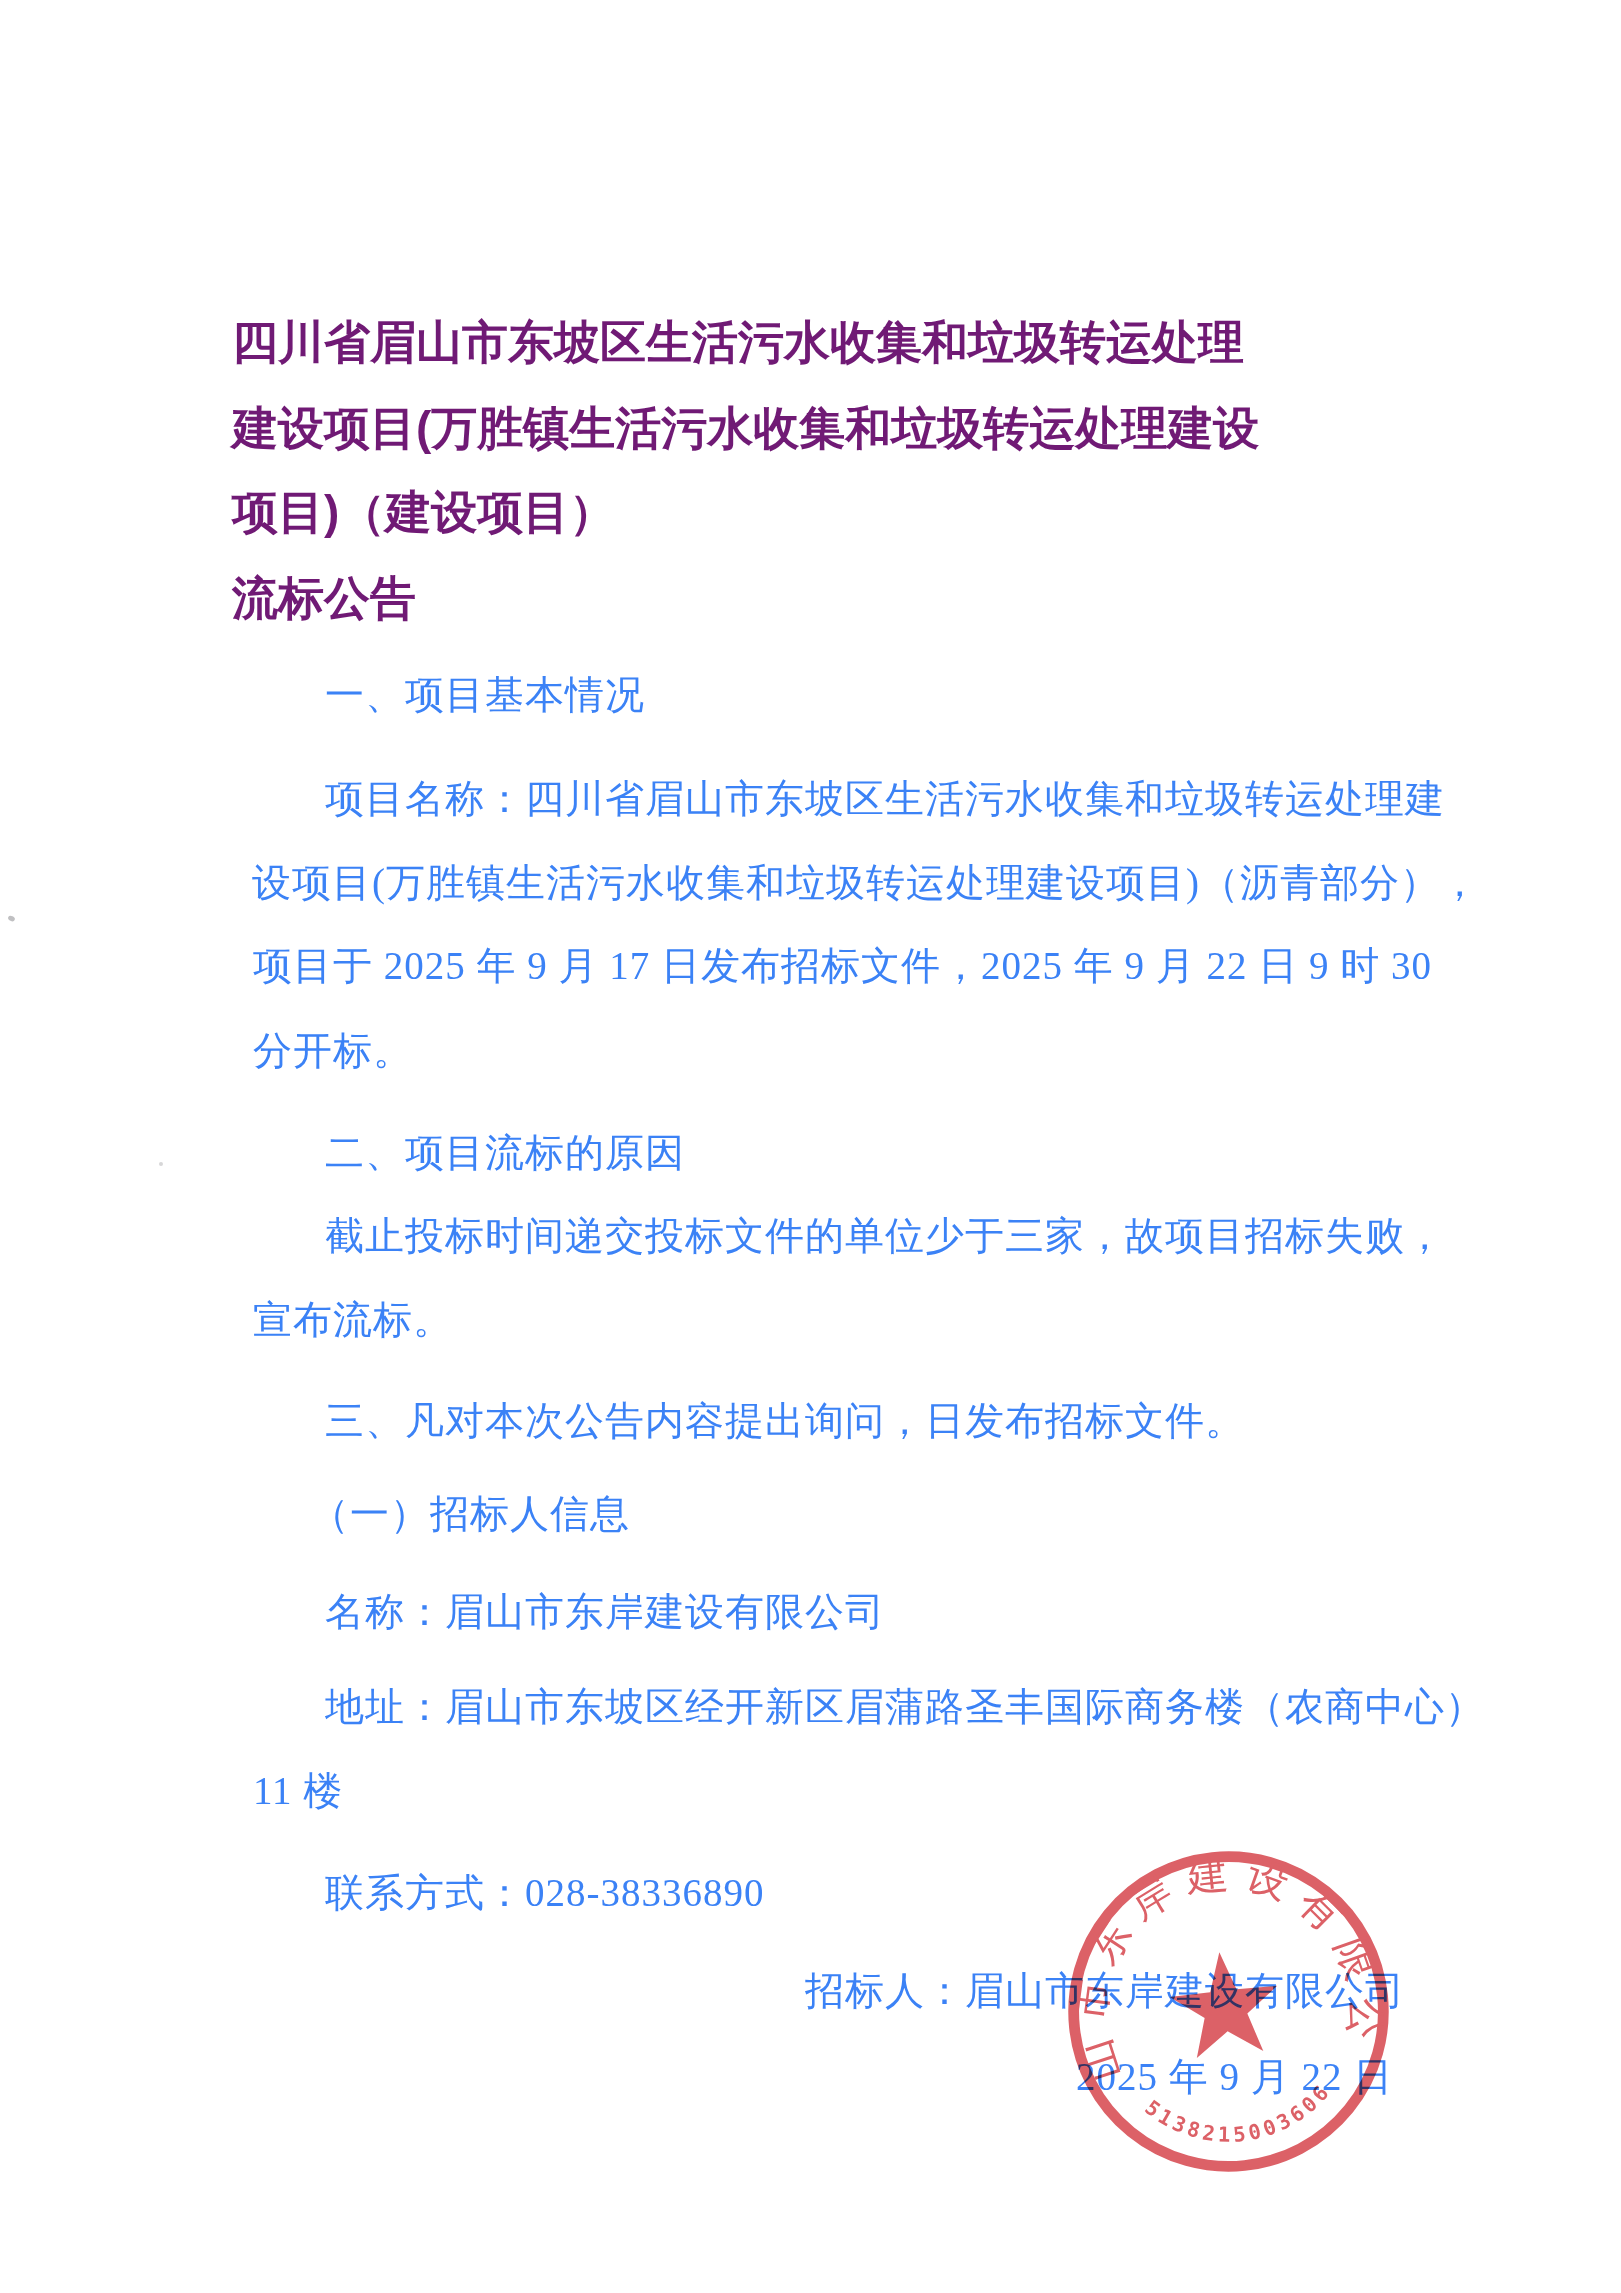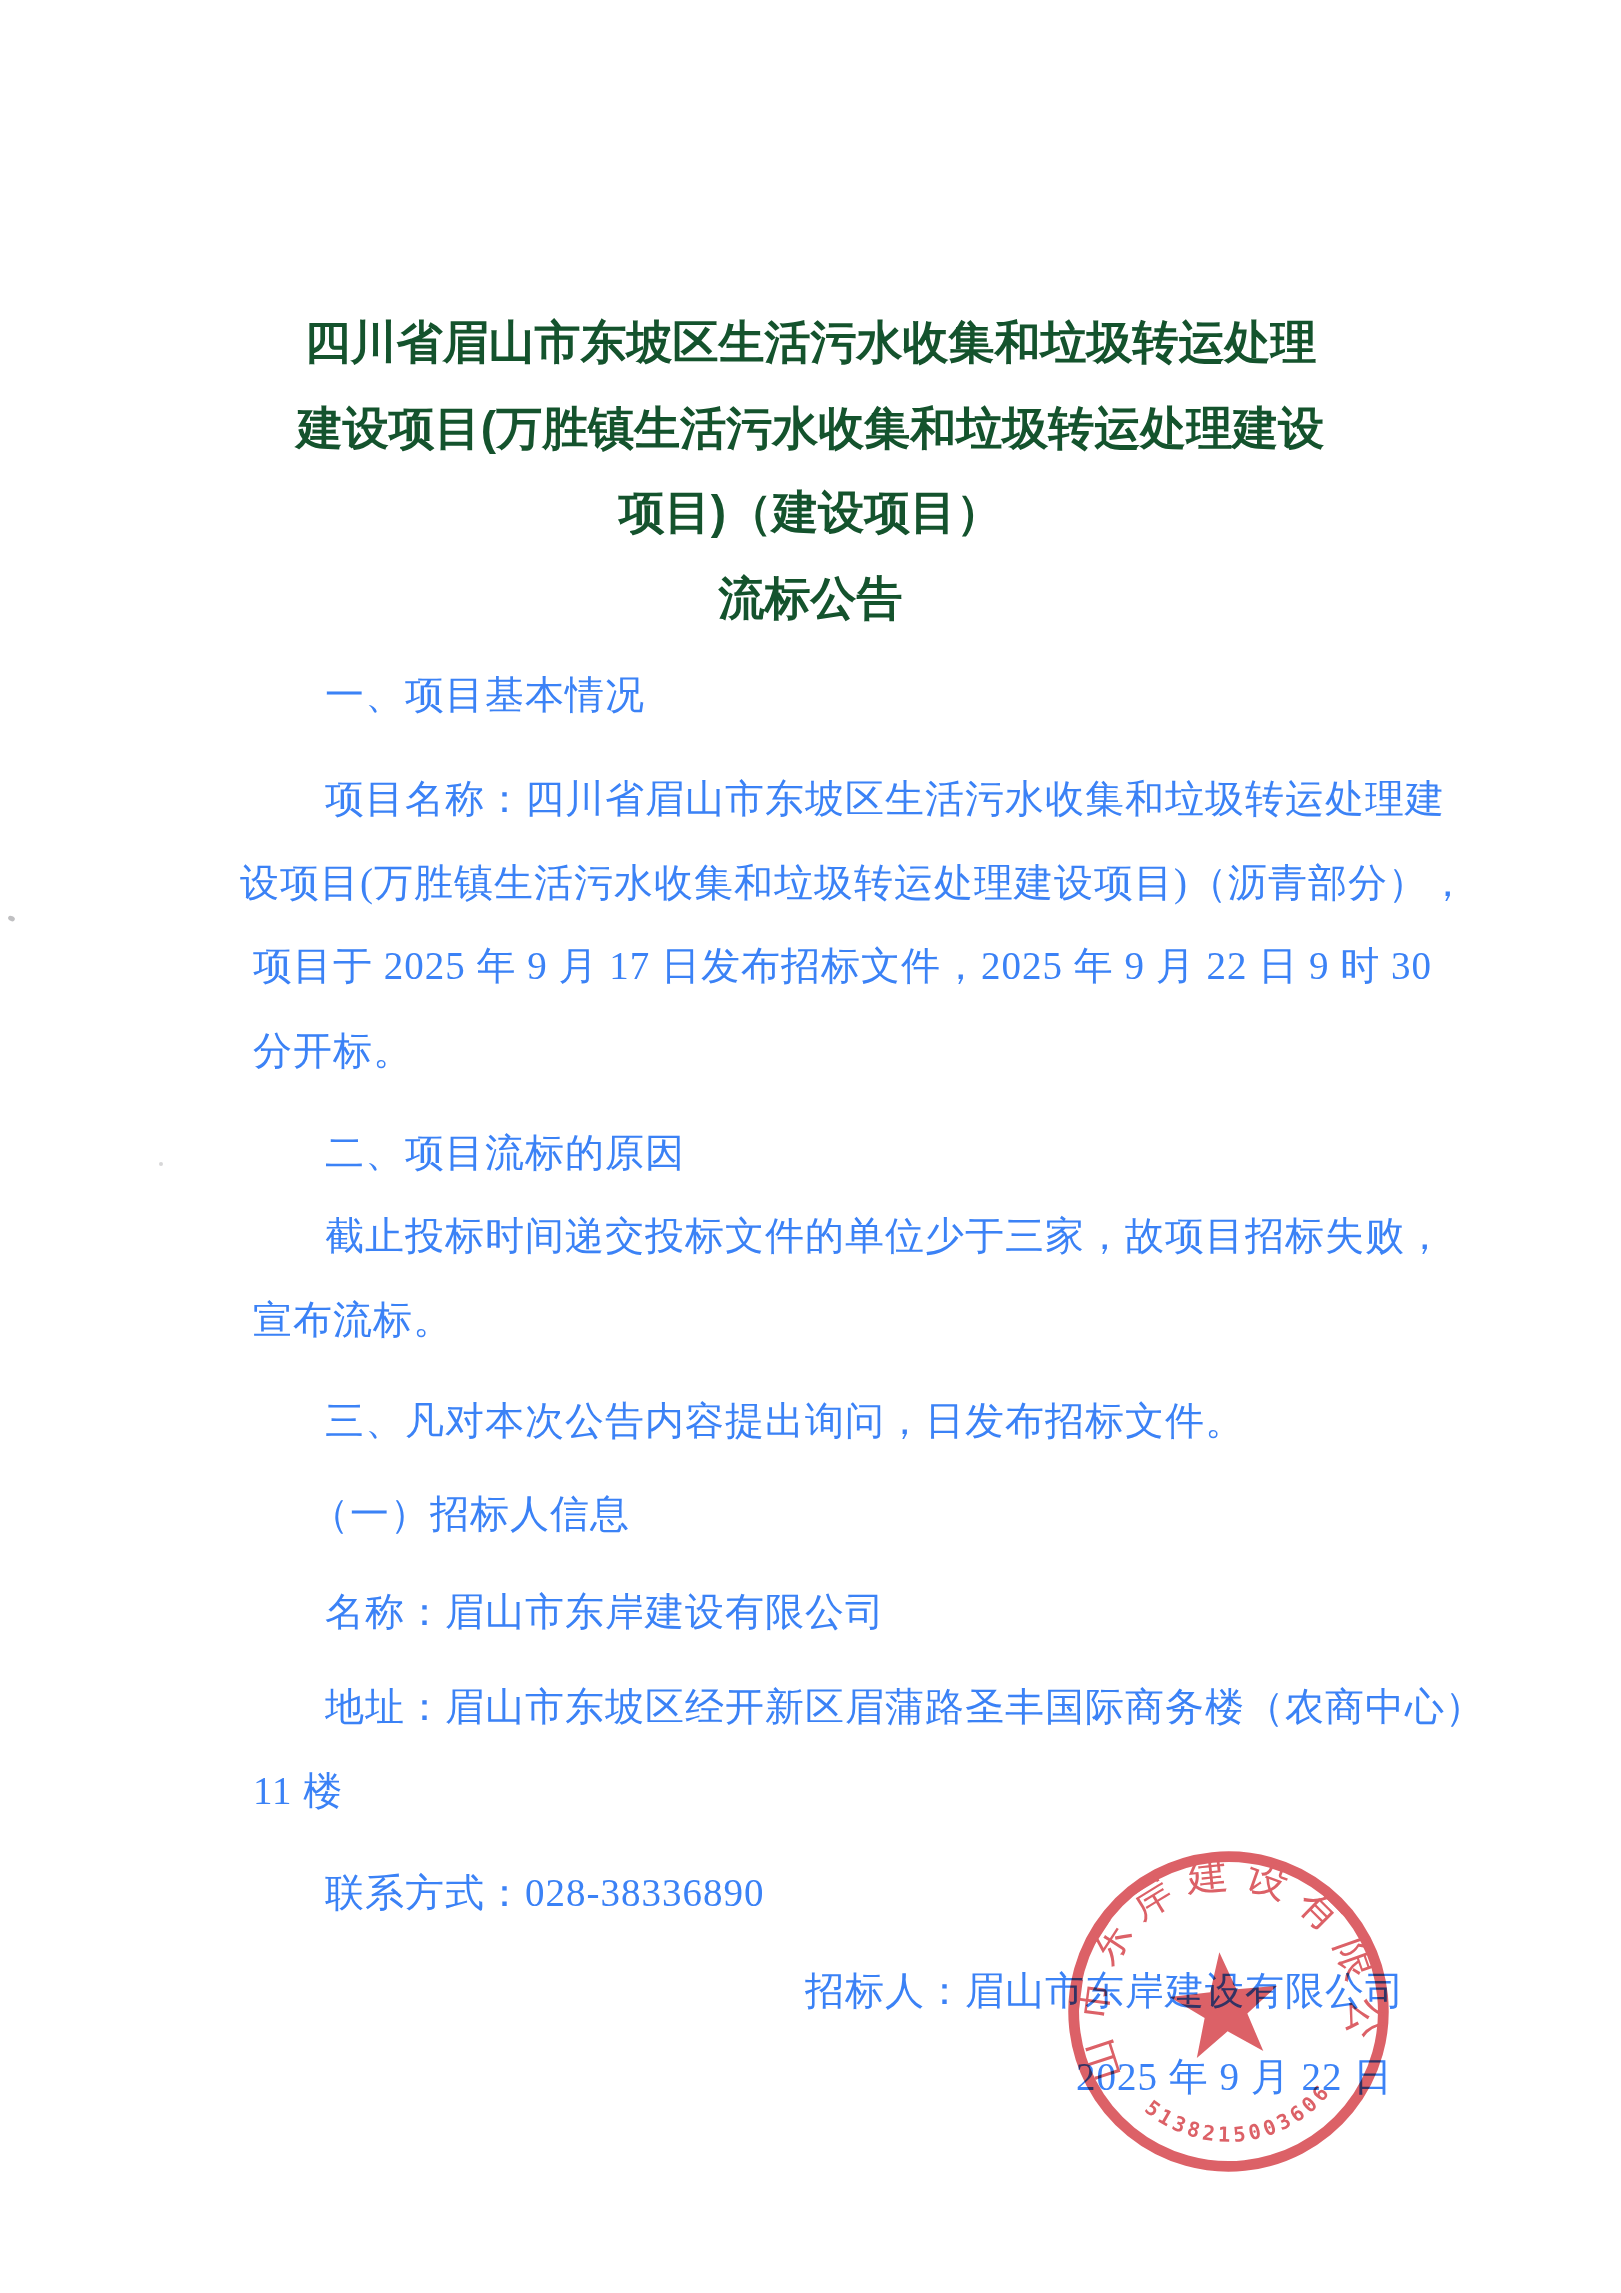--- a/index.html
+++ b/index.html
@@ -10,43 +10,42 @@
     overflow:hidden;
     font-family:"Liberation Serif","DejaVu Serif",serif;
     color:#1b1b1d;
   }
   
   .title-wrap{
     position:absolute;left:232px;top:0;width:1157px;height:647px;
   }
   .t-line{
     position:absolute;left:0;width:100%;
-    text-align:center;
     font-family:"Liberation Sans","DejaVu Sans",sans-serif;
     font-weight:bold;
     font-size:46px;line-height:1.15;
-    color:#14532d;
+    color:#701a75;
     white-space:pre;
   }
   .t-line:nth-child(1){top:316px;}
   .t-line:nth-child(2){top:402px;}
   .t-line:nth-child(3){top:486px;}
   .t-line:nth-child(4){top:572px;}
   
   .content{position:absolute;left:0;top:0;width:100%;height:100%;}
   .ln{
     position:absolute;
     font-size:39px;line-height:1.2;
     white-space:pre;
     color:#3b82f6;
     letter-spacing:1px;
   }
   .content .ln:nth-child(1){top:672px;left:325px;}
   .content .ln:nth-child(2){top:776px;left:325px;text-align:right;}
-  .content .ln:nth-child(3){top:860px;left:240px;}
+  .content .ln:nth-child(3){top:860px;left:252px;}
   .content .ln:nth-child(4){top:943px;left:253px;}
   .content .ln:nth-child(5){top:1028px;left:253px;}
   .content .ln:nth-child(6){top:1130px;left:325px;}
   .content .ln:nth-child(7){top:1213px;left:325px;}
   .content .ln:nth-child(8){top:1297px;left:253px;}
   .content .ln:nth-child(9){top:1398px;left:325px;}
   .content .ln:nth-child(10){top:1491px;left:310px;}
   .content .ln:nth-child(11){top:1589px;left:325px;}
   .content .ln:nth-child(12){top:1684px;left:325px;}
   .content .ln:nth-child(13){top:1768px;left:253px;}

